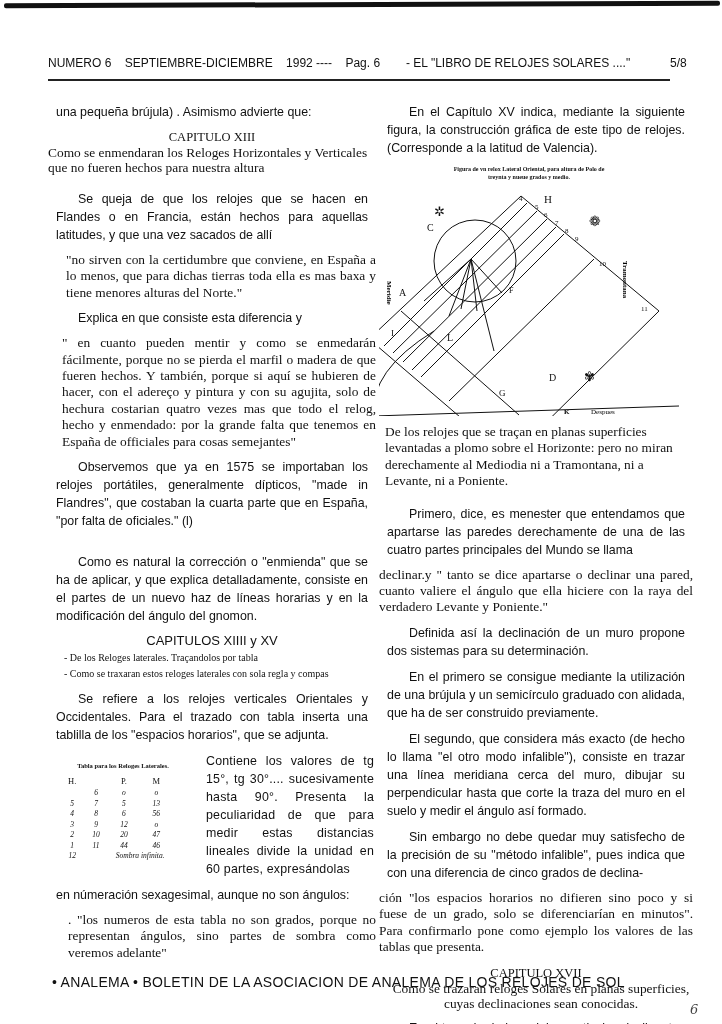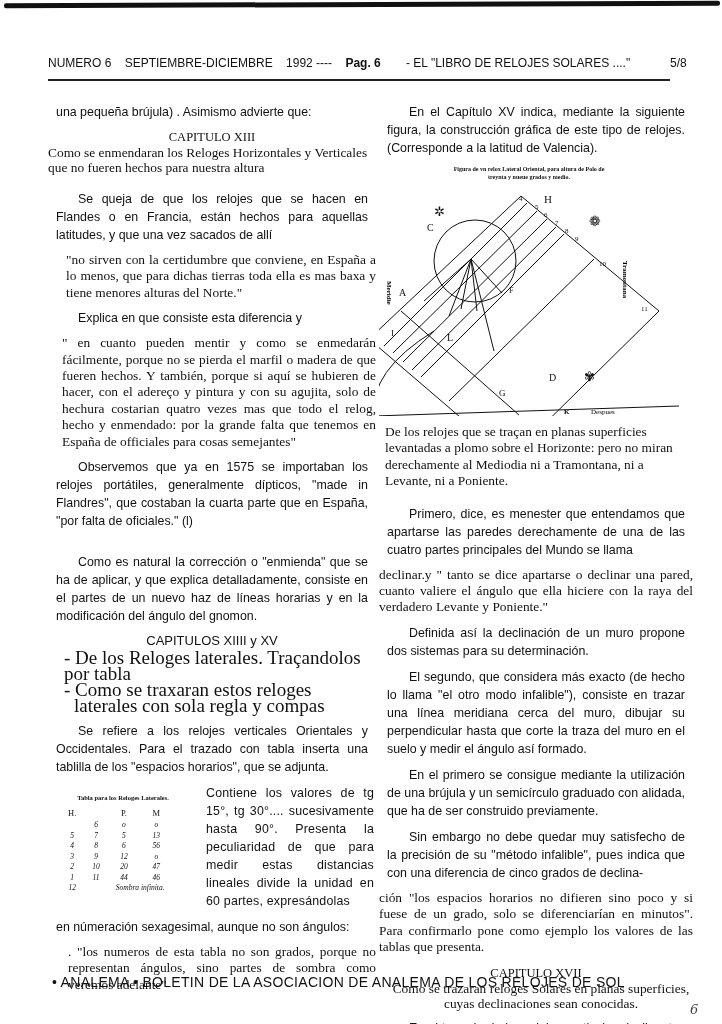--- a/index.html
+++ b/index.html
@@ -1,34 +1,34 @@
 <!DOCTYPE html>
 <html><head>
 <meta charset="utf-8">
 <style>
   html, body { margin:0; padding:0; background:#fff; }
   body { width:722px; height:1024px; position:relative; overflow:hidden; color:#111; }
   .topbar { position:absolute; left:4px; top:2px; width:716px; height:5px; background:#111; border-radius:2px; transform:skewY(-0.2deg); }
   .header { position:absolute; left:48px; top:56px; width:640px; font-family:"Liberation Sans", sans-serif; font-size:12px; white-space:nowrap; }
   .header span { margin-right:10px; }
-  .header .pg { font-weight:bold; }
+  .header .pg { font-weight:normal; }
   .header .right { position:absolute; left:358px; top:0; }
   .header .num { position:absolute; left:622px; top:0; }
   .hrule { position:absolute; left:48px; top:79px; width:622px; height:1.5px; background:#222; }
   .col { position:absolute; top:95px; }
   .colL { left:48px; width:328px; }
   .colR { left:379px; width:314px; }
   .sans { font-family:"Liberation Sans", sans-serif; font-size:12.4px; line-height:18px; text-align:justify; margin:8px; }
   .serif { font-family:"Liberation Serif", serif; font-size:13.4px; line-height:16.4px; text-align:justify; margin:0; }
   .ind { text-indent:22px; }
   .quote { padding-left:18px; }
   .head { font-family:"Liberation Serif", serif; font-size:12.5px; text-align:center; margin:6px 0 0 0; line-height:16px; }
   .headsans { font-family:"Liberation Sans", sans-serif; font-size:13px; text-align:center; margin:8px 0 2px 0; }
   .sub { font-family:"Liberation Serif", serif; font-size:13.4px; line-height:15px; margin:0; text-align:left; }
-  .list { font-family:"Liberation Serif", serif; font-size:19px; line-height:16px; margin:0 0 0 16px; }
+  .list { font-family:"Liberation Serif", serif; font-size:10px; line-height:16px; margin:0 0 0 16px; }
   .gap { height:7px; }
   .float-wrap { display:flex; gap:8px; margin-top:0; }
   .tbl { width:150px; font-family:"Liberation Serif", serif; font-size:7.5px; padding-top:10px; }
   .tbl .tt { text-align:center; font-weight:bold; font-size:6.5px; line-height:8px; }
   .tbl table { border-collapse:collapse; margin:4px 0 0 12px; }
   .tbl td { padding:0 8px; text-align:center; font-size:7.5px; line-height:10.5px; font-style:italic; }
   .tbl th { font-size:8.5px; padding:2px 8px; font-weight:normal; }
   .floattext { width:168px; font-family:"Liberation Sans", sans-serif; font-size:12.4px; line-height:18px; text-align:justify; letter-spacing:0.2px; }
   .figure { position:relative; width:300px; height:255px; margin:8px 0 4px 0; }
   .figcap { font-family:"Liberation Serif", serif; font-size:6px; font-weight:bold; text-align:center; line-height:8px; }
@@ -183,22 +183,22 @@
       <text x="0" y="0" transform="translate(244,80) rotate(90)" font-family="Liberation Serif, serif" font-size="7" font-weight="bold">Tramontana</text>
       <text x="185" y="233" font-family="Liberation Serif, serif" font-size="7" font-weight="bold">K</text>
       <text x="212" y="233" font-family="Liberation Serif, serif" font-size="7">Despues</text>
     </svg>
   </div>
   <p class="serif" style="text-align:left;padding-left:6px">De los relojes que se traçan en planas superficies levantadas a plomo sobre el Horizonte: pero no miran derechamente al Mediodia ni a Tramontana, ni a Levante, ni a Poniente.</p>
   <div class="gap"></div>
   <p class="sans ind">Primero, dice, es menester que entendamos que apartarse las paredes derechamente de una de las cuatro partes principales del Mundo se llama</p>
   <p class="serif">declinar.y " tanto se dice apartarse o declinar una pared, cuanto valiere el ángulo que ella hiciere con la raya del verdadero Levante y Poniente."</p>
   <p class="sans ind">Definida así la declinación de un muro propone dos sistemas para su determinación.</p>
+  <p class="sans ind">En el primero se consigue mediante la utilización de una brújula y un semicírculo graduado con alidada, que ha de ser construido previamente.</p>
   <p class="sans ind">El segundo, que considera más exacto (de hecho lo llama "el otro modo infalible"), consiste en trazar una línea meridiana cerca del muro, dibujar su perpendicular hasta que corte la traza del muro en el suelo y medir el ángulo así formado.</p>
-  <p class="sans ind">En el primero se consigue mediante la utilización de una brújula y un semicírculo graduado con alidada, que ha de ser construido previamente.</p>
   <p class="sans ind">Sin embargo no debe quedar muy satisfecho de la precisión de su "método infalible", pues indica que con una diferencia de cinco grados de declina-</p>
   <p class="serif">ción "los espacios horarios no difieren sino poco y si fuese de un grado, solo se diferenciarían en minutos". Para confirmarlo pone como ejemplo los valores de las tablas que presenta.</p>
   <p class="head" style="margin-top:10px">CAPITULO XVII</p>
   <p class="sub" style="padding-left:10px;text-align:center">Como se trazaran reloges Solares en planas superficies, cuyas declinaciones sean conocidas.</p>
   <p class="sans ind">En el trazado de los relojes verticales declinantes distingue cuatro casos, dependiendo de que la cara iluminada mire al NE, SE, SW ó NW.</p>
 </div>
 
 <div class="footer">• ANALEMA •  BOLETIN DE LA ASOCIACION DE ANALEMA DE LOS RELOJES DE SOL</div>
 <div class="pagemark">6</div>
 

